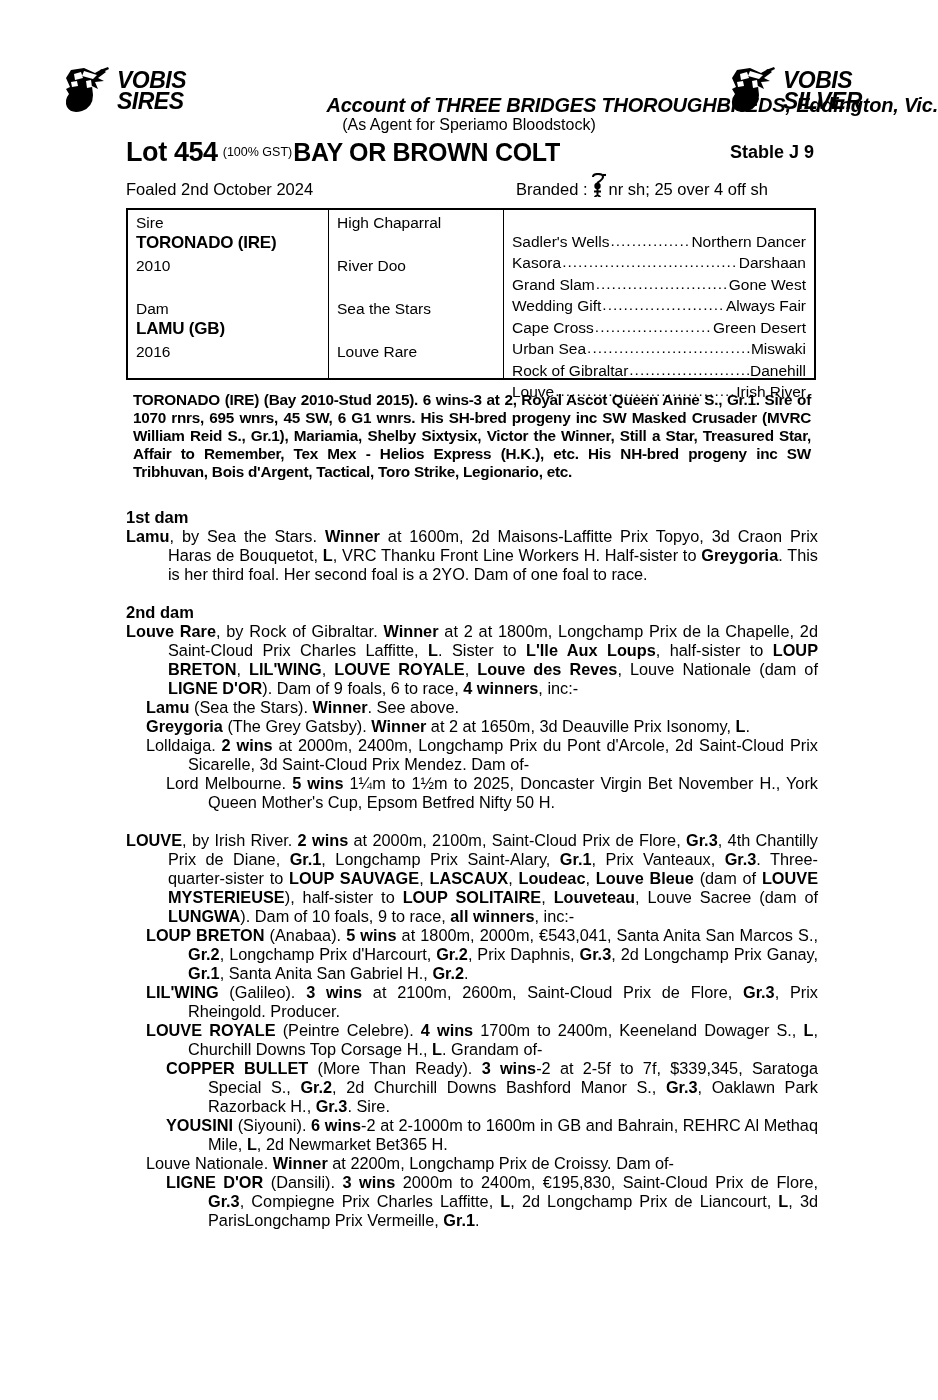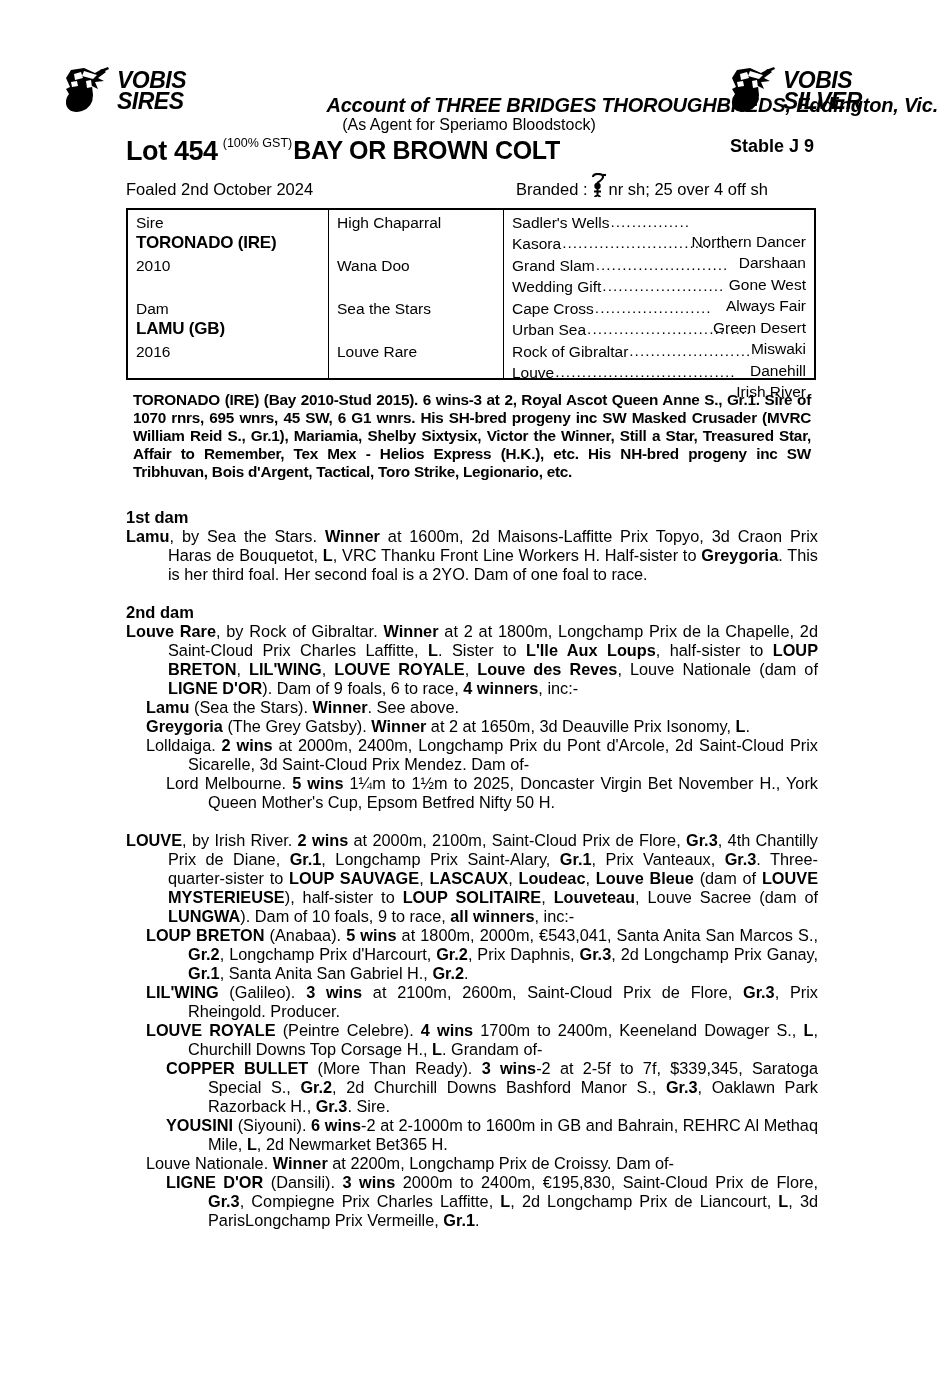--- a/index.html
+++ b/index.html
@@ -61,21 +61,21 @@
     font-size: 16px;
   }
 
   
   .lot-row {
     position: absolute;
     left: 126px; top: 136px;
     width: 690px;
     height: 32px;
     display: flex;
-    align-items: flex-start;
+    align-items: center;
   }
   .lot-no {
     font-size: 27px;
     font-weight: bold;
     letter-spacing: -0.4px;
   }
   .gst {
     font-size: 12.5px;
     margin-left: 5px;
     margin-right: 1px;
@@ -130,21 +130,21 @@
   .ped-cell {
     position: absolute;
     left: 8px; right: 6px;
     line-height: 1.0;
   }
   .ped-col.c3 .ped-cell { left: 8px; right: 8px; }
   .strong { font-weight: bold; font-size: 17px; letter-spacing: -0.2px; }
 
   .leader-row {
     display: flex;
-    align-items: flex-start;
+    align-items: flex-end;
     width: 100%;
     white-space: nowrap;
   }
   .leader-row .lf { flex: 0 0 auto; }
   .leader-row .dots {
     flex: 1 1 auto;
     overflow: hidden;
     margin: 0 1px;
     letter-spacing: 1px;
     transform: translateY(-1px);
@@ -250,21 +250,21 @@
       <div class="ped-cell" style="top:5px">Sire</div>
       <div class="ped-cell strong" style="top:24px">TORONADO (IRE)</div>
       <div class="ped-cell" style="top:48px">2010</div>
       <div class="ped-cell" style="top:91px">Dam</div>
       <div class="ped-cell strong" style="top:110px">LAMU (GB)</div>
       <div class="ped-cell" style="top:134px">2016</div>
     </div>
 
     <div class="ped-col c2">
       <div class="ped-cell" style="top:5px">High Chaparral</div>
-      <div class="ped-cell" style="top:48px">Wana Doo</div>
+      <div class="ped-cell" style="top:48px">River Doo</div>
       <div class="ped-cell" style="top:91px">Sea the Stars</div>
       <div class="ped-cell" style="top:134px">Louve Rare</div>
     </div>
 
     <div class="ped-col c3">
       <div class="ped-cell" style="top:5px">
         <div class="leader-row">
           <span class="lf">Sadler's Wells</span>
           <span class="dots">..................................................</span>
           <span class="rt">Northern Dancer</span>

